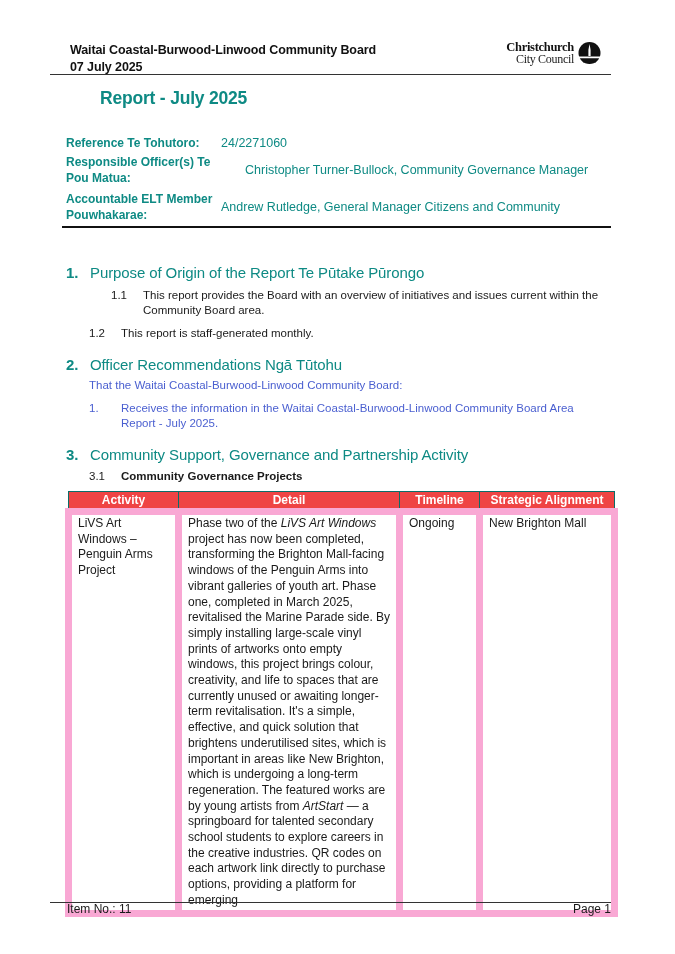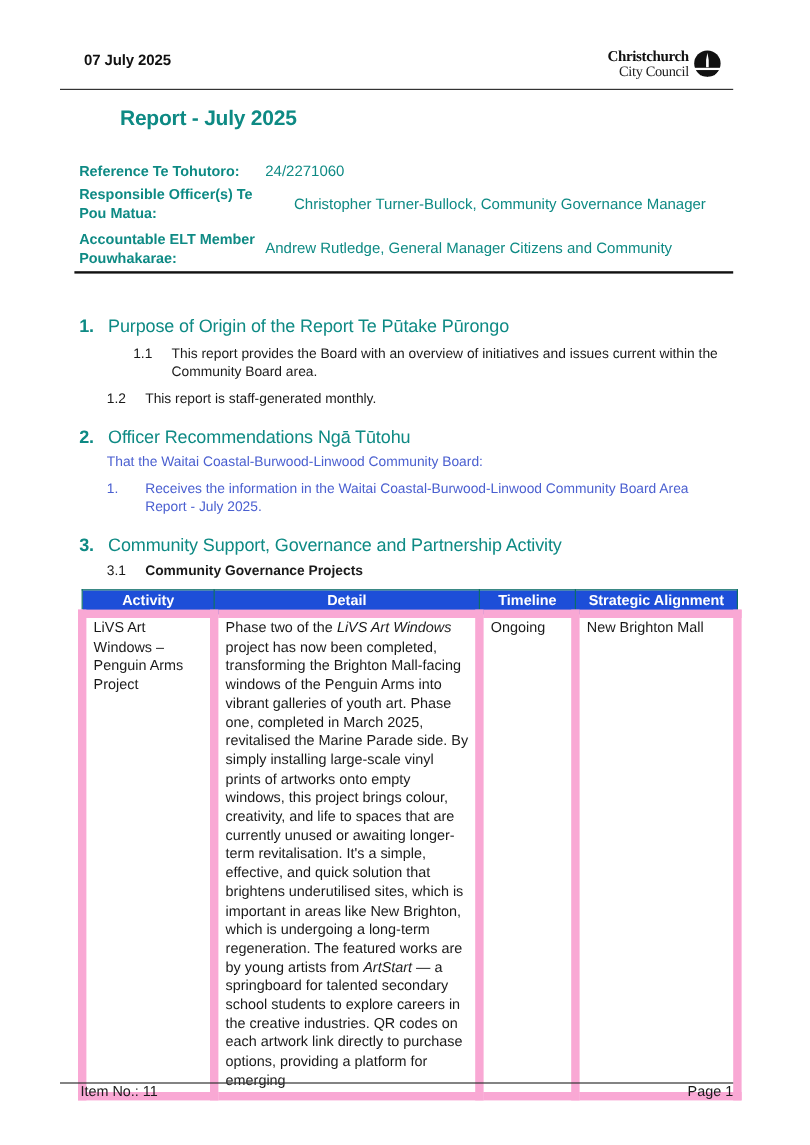--- a/index.html
+++ b/index.html
@@ -29,33 +29,34 @@
     
     .sec-h { font-size: 15px; font-weight: bold; color: #0e8a84; letter-spacing: -0.1px; }
     .sec-h .n { display: inline-block; width: 24px; }
     .sec-h .t { font-weight: normal; }
     .para { font-size: 11.5px; color: #1a1a1a; line-height: 15px; display: flex; }
     .para .pn { width: 32px; flex: none; }
     .blue { color: #4a5fd0; }
 
     
     table.acts { left: 65px; top: 491px; width: 546px; border-collapse: collapse; table-layout: fixed; }
-    table.acts th { background: #1d4ed8; color: #ffffff; font-size: 12px; font-weight: bold; height: 16px; padding: 0 4px; border: 1px solid #0b6d68; text-align: center; }
+    table.acts th { background: #ef4444; color: #ffffff; font-size: 12px; font-weight: bold; height: 16px; padding: 0 4px; border: 1px solid #0b6d68; text-align: center; }
     table.acts td { border: 7px solid #f9a8d4; font-size: 12px; color: #1a1a1a; vertical-align: top; padding: 1px 6px; line-height: 15.7px; }
     table.acts td.detail { padding-right: 4px; }
 
     
     .ftr-rule { left: 50px; top: 902px; width: 561px; border-top: 1.5px solid #333; }
     .ftr-left { left: 67px; top: 902px; font-size: 12px; color: #1a1a1a; }
     .ftr-right { left: 560px; top: 902px; width: 51px; text-align: right; font-size: 12px; color: #1a1a1a; }
   </style>
 </head>
 <body>
 
 <div class="abs hdr-title">
+  <div>Waitai Coastal-Burwood-Linwood Community Board</div>
   <div>07 July 2025</div>
 </div>
 
 <div class="abs logo">
   <div class="logo-text">
     <div class="logo-l1">Christchurch</div>
     <div class="logo-l2">City Council</div>
   </div>
   <svg class="logo-mark" viewBox="0 0 25 25">
     <circle cx="12.5" cy="12" r="11" fill="#111"></circle>

